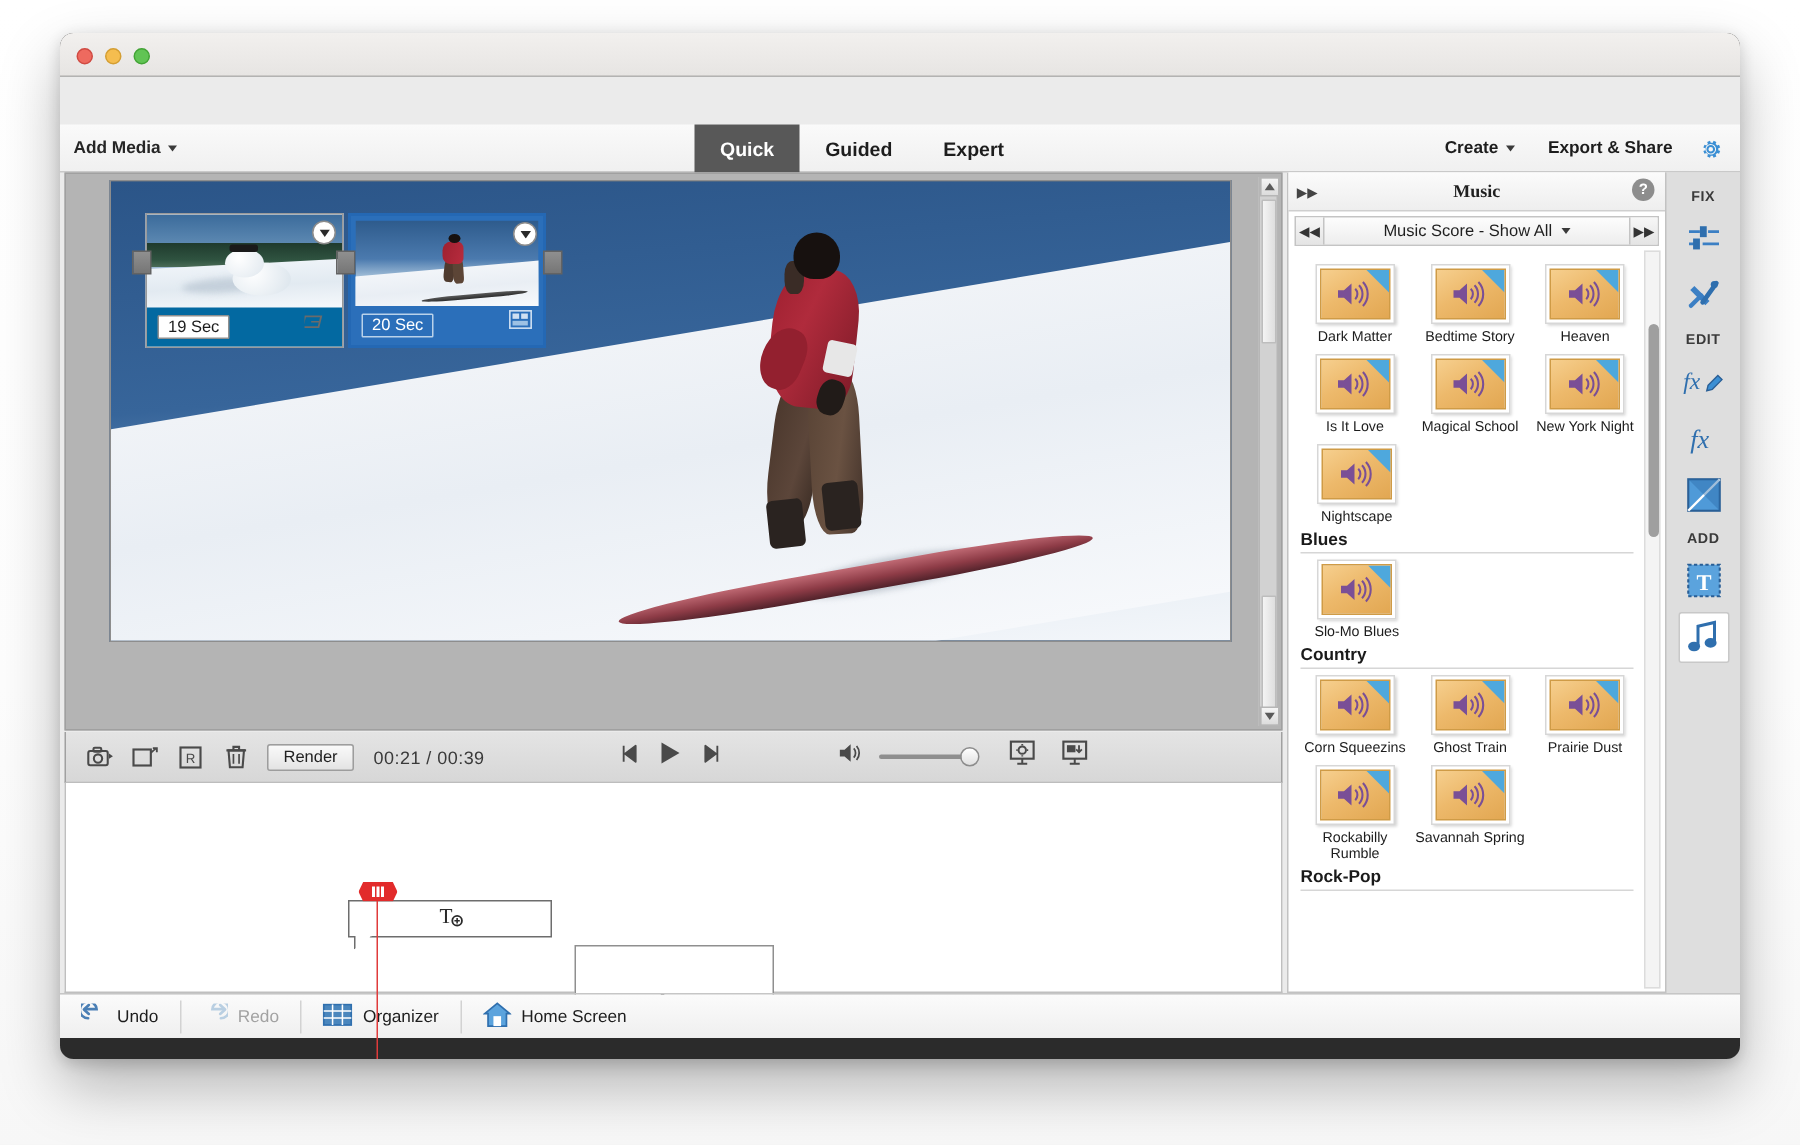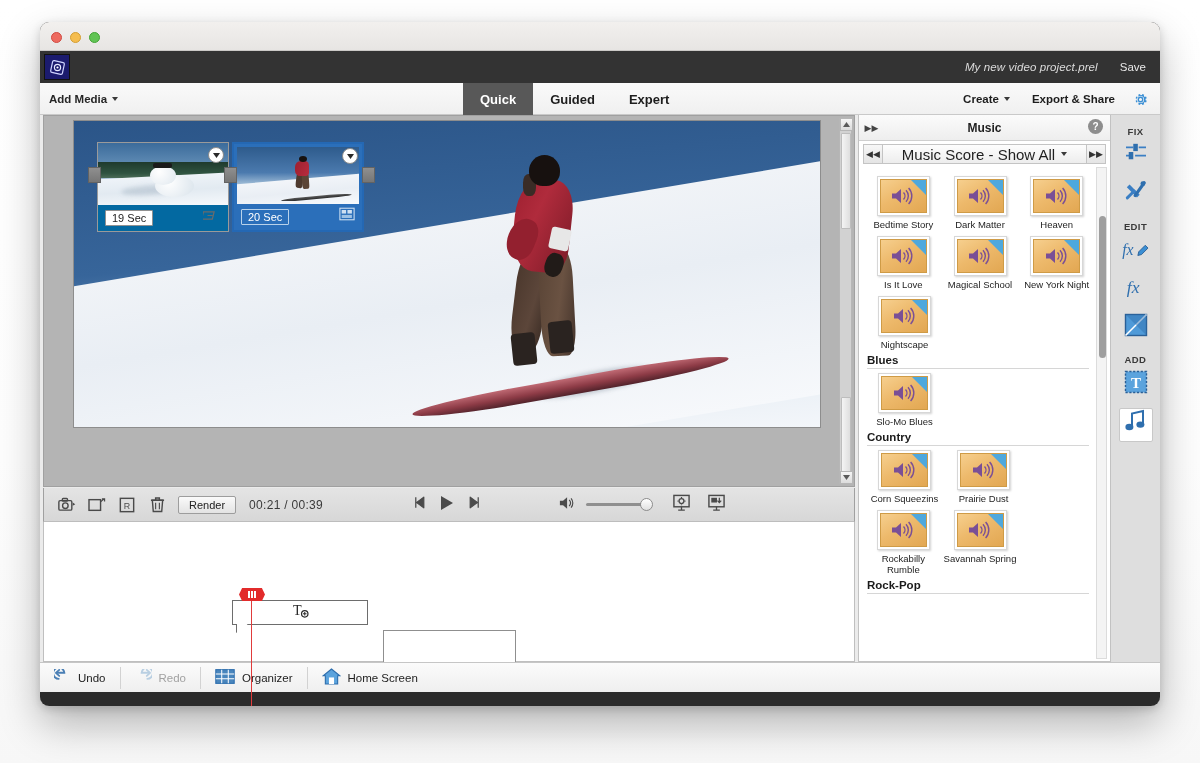--- a/index.html
+++ b/index.html
@@ -308,36 +308,36 @@
 
   
   .musicpanel {
     position:absolute; left:818px; top:0; width:252px; height:547px;
     background:#ffffff; border-left:1px solid #c2c2c2; border-bottom:1px solid #c2c2c2;
   }
   .mp-header {
     position:relative; height:26px; background:linear-gradient(180deg,#fbfbfb,#eeeeee);
     border-bottom:1px solid #cfcfcf; display:flex; align-items:center; justify-content:center;
   }
-  .mp-title { font-size:12px; font-weight:bold; color:#1f1f1f; }
+  .mp-title { font-size:12px; font-weight:bold; color:#1f1f1f;font-family:Liberation Serif, serif; }
   .mp-collapse {
     position:absolute; left:4px; top:5px; width:17px; height:16px; font-size:9px;
     display:flex;align-items:center;justify-content:center; color:#444; cursor:pointer;
   }
   .mp-help {
     position:absolute; right:7px; top:4px; width:15px; height:15px; border-radius:50%;
     background:#8d8d8d; color:#fff; font-size:10px; font-weight:bold;
     display:flex; align-items:center; justify-content:center; cursor:pointer;
   }
   .mp-filter {
     position:relative; height:20px; margin:3px 4px 0 4px;
     background:linear-gradient(180deg,#fdfdfd,#ededed);
     border:1px solid #c4c4c4; display:flex; align-items:center; justify-content:center;
   }
-  .mp-filter .lbl { font-size:15px; color:#1f1f1f; display:flex; align-items:center; gap:6px; cursor:pointer;}
+  .mp-filter .lbl { font-size:11px; color:#1f1f1f; display:flex; align-items:center; gap:6px; cursor:pointer;}
   .mp-filter .side {
     position:absolute; width:19px; height:18px; top:0;
     background:linear-gradient(180deg,#f7f7f7,#e4e4e4); border-right:1px solid #c4c4c4;
     display:flex;align-items:center;justify-content:center; font-size:9px; color:#333; cursor:pointer;
   }
   .mp-filter .side.l { left:0; }
   .mp-filter .side.r { right:0; border-right:none; border-left:1px solid #c4c4c4; }
 
   .mp-scrollarea {
     position:absolute; left:0; top:52px; width:236px; height:495px;
@@ -380,21 +380,21 @@
   .tile-label { font-size:9.5px; color:#1d1d1d; text-align:center; line-height:11px; margin-top:3px; width:76px; }
 
   
   .rail {
     position:absolute; left:1070px; top:0; width:50px; height:547px;
     background:#dedede; border-left:1px solid #c2c2c2;
     display:flex; flex-direction:column; align-items:center; padding-top:6px;
   }
   .rail-cat { font-size:9.5px; font-weight:bold; color:#3a3a3a; letter-spacing:0.4px; margin:5px 0 3px; }
   .rail-btn {
-    width:34px; height:34px; display:flex; align-items:flex-start; justify-content:center;
+    width:34px; height:34px; display:flex; align-items:center; justify-content:center;
     cursor:pointer; margin:2px 0; border-radius:2px;
   }
   .rail-btn.active { background:#ffffff; border:1px solid #c8c8c8; }
 
   
   .bottombar {
     position:absolute; left:0; top:611px; width:1120px; height:30px;
     background:linear-gradient(180deg,#fbfbfb,#efefef);
     border-top:1px solid #c6c6c6;
     display:flex; align-items:center;
@@ -417,32 +417,20 @@
   <div class="titlebar">
     <div class="lights">
       <div class="light red"></div>
       <div class="light yellow"></div>
       <div class="light green"></div>
     </div>
   </div>
 
   <div class="app">
 
-    <div class="brandbar">
-      <div class="brand-logo">
-        <svg width="17" height="17" viewBox="0 0 17 17">
-          <rect x="2.5" y="2.5" width="12" height="12" rx="1.5" transform="rotate(12 8.5 8.5)" fill="none" stroke="#cfd4ff" stroke-width="1.2"></rect>
-          <circle cx="8.5" cy="8.5" r="3.1" fill="none" stroke="#e6e9ff" stroke-width="1.2"></circle>
-          <circle cx="8.5" cy="8.5" r="1.1" fill="#ffffff"></circle>
-        </svg>
-      </div>
-      <div class="spacer"></div>
-      <div class="project-name">My new video project.prel</div>
-      <div class="save-btn">Save</div>
-    </div>
 
     <div class="menubar">
       <div class="addmedia">
         <span>Add Media</span>
         <span class="caret-d"></span>
       </div>
 
       <div class="tabs">
         <div class="tab active">Quick</div>
         <div class="tab">Guided</div>
@@ -717,33 +705,33 @@
             <div class="tile">
               <div class="tile-art">
                   <div class="tile-inner">
                     <svg width="26" height="18" viewBox="0 0 26 18">
                       <path d="M2 6.5h4L11 2v14L6 11.5H2z" fill="#7a4f96"></path>
                       <path d="M13.5 5.5a5 5 0 010 7M16 3.2a8.4 8.4 0 010 11.6M18.6 1a11.6 11.6 0 010 16" fill="none" stroke="#7a4f96" stroke-width="1.4"></path>
                     </svg>
                     <div class="tile-corner"></div>
                   </div>
                 </div>
+              <div class="tile-label">Dark Matter</div>
+            </div>
+            <div class="tile">
+              <div class="tile-art">
+                  <div class="tile-inner">
+                    <svg width="26" height="18" viewBox="0 0 26 18">
+                      <path d="M2 6.5h4L11 2v14L6 11.5H2z" fill="#7a4f96"></path>
+                      <path d="M13.5 5.5a5 5 0 010 7M16 3.2a8.4 8.4 0 010 11.6M18.6 1a11.6 11.6 0 010 16" fill="none" stroke="#7a4f96" stroke-width="1.4"></path>
+                    </svg>
+                    <div class="tile-corner"></div>
+                  </div>
+                </div>
               <div class="tile-label">Bedtime Story</div>
-            </div>
-            <div class="tile">
-              <div class="tile-art">
-                  <div class="tile-inner">
-                    <svg width="26" height="18" viewBox="0 0 26 18">
-                      <path d="M2 6.5h4L11 2v14L6 11.5H2z" fill="#7a4f96"></path>
-                      <path d="M13.5 5.5a5 5 0 010 7M16 3.2a8.4 8.4 0 010 11.6M18.6 1a11.6 11.6 0 010 16" fill="none" stroke="#7a4f96" stroke-width="1.4"></path>
-                    </svg>
-                    <div class="tile-corner"></div>
-                  </div>
-                </div>
-              <div class="tile-label">Dark Matter</div>
             </div>
             <div class="tile">
               <div class="tile-art">
                   <div class="tile-inner">
                     <svg width="26" height="18" viewBox="0 0 26 18">
                       <path d="M2 6.5h4L11 2v14L6 11.5H2z" fill="#7a4f96"></path>
                       <path d="M13.5 5.5a5 5 0 010 7M16 3.2a8.4 8.4 0 010 11.6M18.6 1a11.6 11.6 0 010 16" fill="none" stroke="#7a4f96" stroke-width="1.4"></path>
                     </svg>
                     <div class="tile-corner"></div>
                   </div>
@@ -836,20 +824,32 @@
               <div class="tile-art">
                   <div class="tile-inner">
                     <svg width="26" height="18" viewBox="0 0 26 18">
                       <path d="M2 6.5h4L11 2v14L6 11.5H2z" fill="#7a4f96"></path>
                       <path d="M13.5 5.5a5 5 0 010 7M16 3.2a8.4 8.4 0 010 11.6M18.6 1a11.6 11.6 0 010 16" fill="none" stroke="#7a4f96" stroke-width="1.4"></path>
                     </svg>
                     <div class="tile-corner"></div>
                   </div>
                 </div>
               <div class="tile-label">Corn Squeezins</div>
+            </div>
+            <div class="tile">
+              <div class="tile-art">
+                  <div class="tile-inner">
+                    <svg width="26" height="18" viewBox="0 0 26 18">
+                      <path d="M2 6.5h4L11 2v14L6 11.5H2z" fill="#7a4f96"></path>
+                      <path d="M13.5 5.5a5 5 0 010 7M16 3.2a8.4 8.4 0 010 11.6M18.6 1a11.6 11.6 0 010 16" fill="none" stroke="#7a4f96" stroke-width="1.4"></path>
+                    </svg>
+                    <div class="tile-corner"></div>
+                  </div>
+                </div>
+              <div class="tile-label">Ghost Train</div>
             </div>
             <div class="tile">
               <div class="tile-art">
                   <div class="tile-inner">
                     <svg width="26" height="18" viewBox="0 0 26 18">
                       <path d="M2 6.5h4L11 2v14L6 11.5H2z" fill="#7a4f96"></path>
                       <path d="M13.5 5.5a5 5 0 010 7M16 3.2a8.4 8.4 0 010 11.6M18.6 1a11.6 11.6 0 010 16" fill="none" stroke="#7a4f96" stroke-width="1.4"></path>
                     </svg>
                     <div class="tile-corner"></div>
                   </div>

